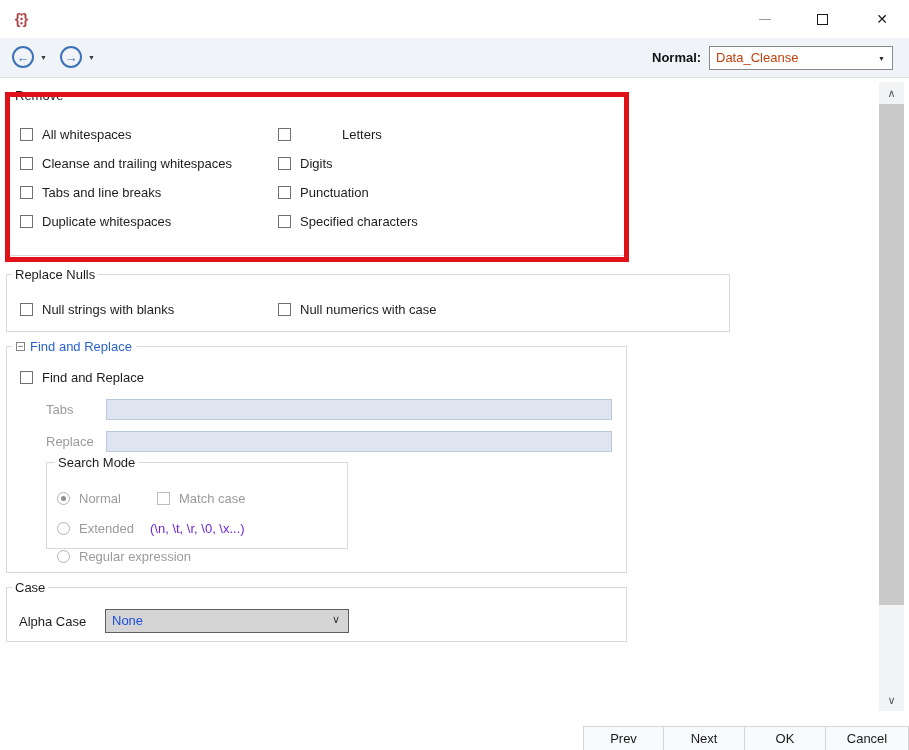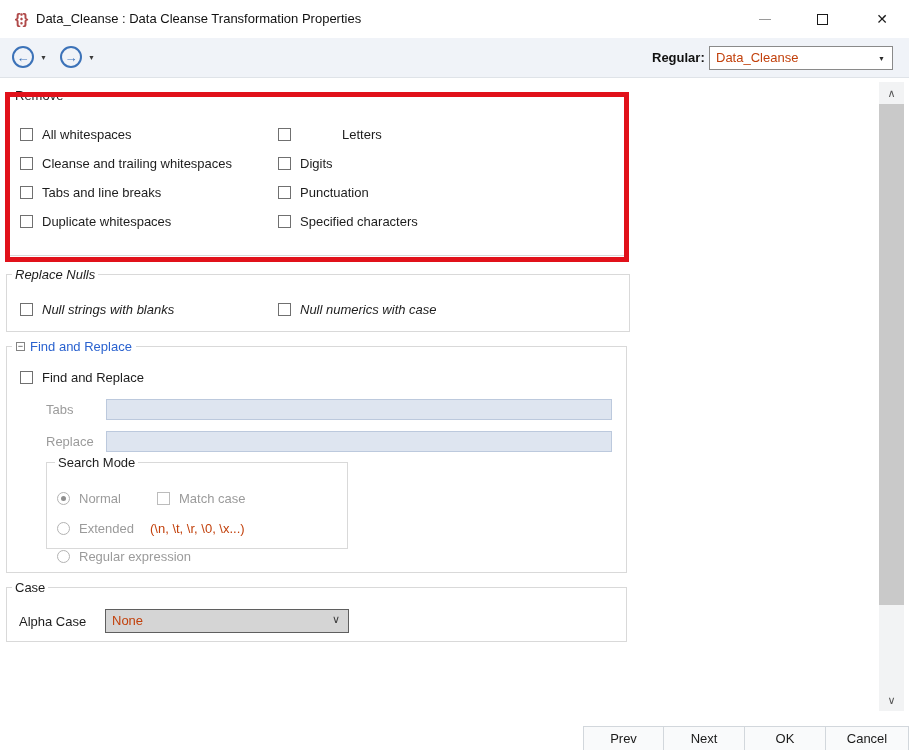--- a/index.html
+++ b/index.html
@@ -24,34 +24,34 @@
   .editing-combo .val { position:absolute; left:6px; top:0; height:22px; line-height:22px; font-size:13px; color:#c2410c; white-space:nowrap; }
   .editing-combo .car { position:absolute; right:7px; top:8px; font-size:7px; color:#2a2a2a; }
 
   
   .content { position:absolute; left:0; top:78px; width:909px; height:637px; background:#fff; overflow:hidden; }
 
   .groupbox { position:absolute; border:1px solid #d9d9d9; background:#fff; }
   .gb-label { position:absolute; top:-9px; left:5px; background:#fff; padding:0 3px; font-size:13px; color:#1d1d1d; white-space:nowrap; line-height:17px; }
   .lbl { position:absolute; font-size:13px; color:#1d1d1d; line-height:17px; white-space:nowrap; }
   .lbl.dis { color:#9b9b9b; }
-  .lbl.hint { color:#c2410c; }
+  .lbl.hint { color:#6d28d9; }
   .cb { position:absolute; width:13px; height:13px; border:1px solid #707070; background:#fff; }
   .cb.dis { border-color:#bcbcbc; }
   .radio { position:absolute; width:13px; height:13px; border:1px solid #b3b3b3; border-radius:50%; background:#fff; display:flex; align-items:center; justify-content:center; }
   .radio.sel::after { content:""; width:5px; height:5px; border-radius:50%; background:#8f8f8f; }
 
   .fr-header { position:absolute; top:-9px; left:5px; background:#fff; padding:0 4px; display:flex; align-items:center; gap:5px; }
   .collapse-box { width:9px; height:9px; border:1px solid #848484; font-size:9px; line-height:7px; text-align:center; color:#333; background:#fff; }
   .fr-title { font-size:13px; color:#2a62cf; line-height:17px; white-space:nowrap; }
 
   .txtfield { position:absolute; height:21px; background:#dee5f0; border:1px solid #bcc9dd; font-size:13px; padding:0 4px; color:#333; }
 
   .alpha-combo { position:absolute; left:98px; top:21px; width:244px; height:24px; background:#d5d5d5; border:1px solid #5f5f5f; }
-  .alpha-combo .val { position:absolute; left:6px; top:0; height:22px; line-height:22px; font-size:13px; color:#c2410c; }
+  .alpha-combo .val { position:absolute; left:6px; top:0; height:22px; line-height:22px; font-size:13px; color:#1d4ed8; }
   .alpha-combo .chev { position:absolute; right:8px; top:3px; font-size:11px; color:#3a3a3a; }
 
   .expr-field { position:absolute; left:9px; top:50px; width:550px; height:20px; background:#e9e9e9; border:1px solid #adadad; }
   .expr-btn { position:absolute; left:564px; top:50px; width:32px; height:20px; background:#e9f0f9; border:1px solid #ccd8e8; }
 
   .annotation { position:absolute; left:5px; top:14px; width:624px; height:170px; border:5px solid #e1111a; pointer-events:none; }
 
   
   .scrollbar { position:absolute; left:879px; top:4px; width:25px; height:629px; background:#f2f3f4; }
   .sb-btn { position:absolute; left:0; width:25px; height:22px; display:flex; align-items:center; justify-content:center; font-size:11px; color:#555; background:#f2f3f4; }
@@ -61,40 +61,39 @@
   .footer { position:absolute; left:0; top:715px; width:909px; height:35px; background:#fff; }
   .f-btn { position:absolute; top:11px; height:26px; background:#f9fafb; border:1px solid #d2d7dc; font-size:13px; color:#1a1a1a; display:flex; align-items:flex-start; justify-content:center; padding-top:4px; font-family:"Liberation Sans", sans-serif; }
 </style>
 </head>
 <body>
 
 <div class="window">
 
   <div class="titlebar">
     <span class="app-icon">{⁝}</span>
-    <span class="title">Data_Cleanse : Data Cleanse Transformation Properties</span>
     <div class="wc" style="left:742px;">
         <span class="minbar"></span>
       </div>
     <div class="wc" style="left:799px;">
         <span class="maxbox"></span>
       </div>
     <div class="wc" style="left:859px;">✕</div>
   </div>
 
   <div class="toolbar">
     <div class="navcircle" style="left:12px;">
         <span>←</span>
       </div>
     <div class="navcaret" style="left:40px;">▼</div>
     <div class="navcircle" style="left:60px;">
         <span>→</span>
       </div>
     <div class="navcaret" style="left:88px;">▼</div>
-    <span class="editing-label">Regular:</span>
+    <span class="editing-label">Normal:</span>
     <div class="editing-combo">
       <span class="val">Data_Cleanse</span>
       <span class="car">▼</span>
     </div>
   </div>
 
   <div class="content">
 
     <div class="groupbox" style="left:6px; top:17px; width:621px; height:161px;">
       <span class="gb-label">Remove</span>
@@ -111,21 +110,21 @@
       <span class="cb" style="left:271px; top:61px;"></span>
       <span class="lbl" style="left:293px; top:59px;">Digits</span>
       <span class="cb" style="left:271px; top:90px;"></span>
       <span class="lbl" style="left:293px; top:88px;">Punctuation</span>
       <span class="cb" style="left:271px; top:119px;"></span>
       <span class="lbl" style="left:293px; top:117px;">Specified characters</span>
     </div>
 
     <div class="annotation" style="border-color: rgb(225, 17, 26);"></div>
 
-    <div class="groupbox" style="left:6px; top:196px; width:624px; height:58px;font-style:italic;">
+    <div class="groupbox" style="left:6px; top:196px; width:724px; height:58px;">
       <span class="gb-label">Replace Nulls</span>
       <span class="cb" style="left:13px; top:28px;"></span>
       <span class="lbl" style="left:35px; top:26px;">Null strings with blanks</span>
       <span class="cb" style="left:271px; top:28px;"></span>
       <span class="lbl" style="left:293px; top:26px;">Null numerics with case</span>
     </div>
 
     <div class="groupbox" style="left:6px; top:268px; width:621px; height:227px;">
       <div class="fr-header">
         <span class="collapse-box">−</span>

